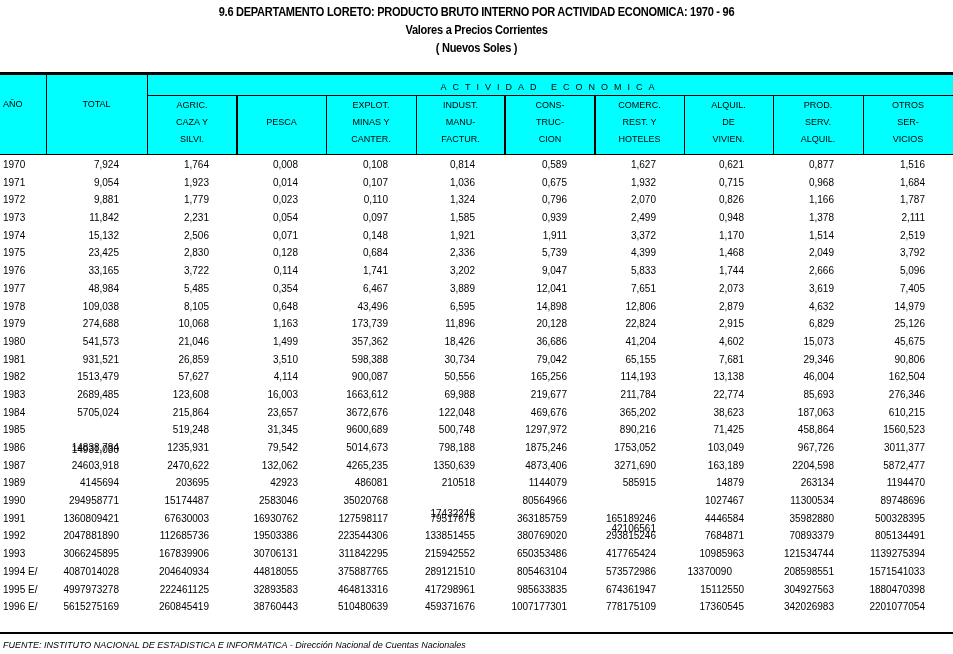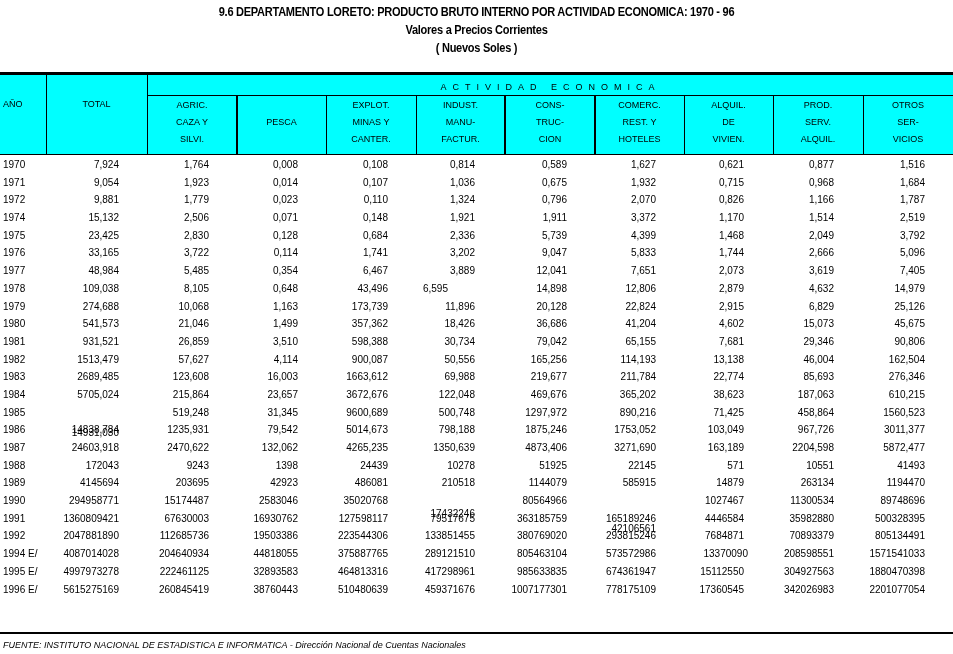--- a/index.html
+++ b/index.html
@@ -140,20 +140,33 @@
       <span class="num" style="right: 634px;">0,023</span>
       <span class="num" style="right: 544px;">0,110</span>
       <span class="num" style="right: 457px;">1,324</span>
       <span class="num" style="right: 365px;">0,796</span>
       <span class="num" style="right: 276px;">2,070</span>
       <span class="num" style="right: 188px;">0,826</span>
       <span class="num" style="right: 98px;">1,166</span>
       <span class="num" style="right: 7px;">1,787</span>
     </div>
     <div class="row">
+      <span class="yr">1973</span>
+      <span class="num" style="right: 813px;">11,842</span>
+      <span class="num" style="right: 723px;">2,231</span>
+      <span class="num" style="right: 634px;">0,054</span>
+      <span class="num" style="right: 544px;">0,097</span>
+      <span class="num" style="right: 457px;">1,585</span>
+      <span class="num" style="right: 365px;">0,939</span>
+      <span class="num" style="right: 276px;">2,499</span>
+      <span class="num" style="right: 188px;">0,948</span>
+      <span class="num" style="right: 98px;">1,378</span>
+      <span class="num" style="right: 7px;">2,111</span>
+    </div>
+    <div class="row">
       <span class="yr">1974</span>
       <span class="num" style="right: 813px;">15,132</span>
       <span class="num" style="right: 723px;">2,506</span>
       <span class="num" style="right: 634px;">0,071</span>
       <span class="num" style="right: 544px;">0,148</span>
       <span class="num" style="right: 457px;">1,921</span>
       <span class="num" style="right: 365px;">1,911</span>
       <span class="num" style="right: 276px;">3,372</span>
       <span class="num" style="right: 188px;">1,170</span>
       <span class="num" style="right: 98px;">1,514</span>
@@ -197,21 +210,21 @@
       <span class="num" style="right: 188px;">2,073</span>
       <span class="num" style="right: 98px;">3,619</span>
       <span class="num" style="right: 7px;">7,405</span>
     </div>
     <div class="row">
       <span class="yr">1978</span>
       <span class="num" style="right: 813px;">109,038</span>
       <span class="num" style="right: 723px;">8,105</span>
       <span class="num" style="right: 634px;">0,648</span>
       <span class="num" style="right: 544px;">43,496</span>
-      <span class="num" style="right: 484px;">6,595</span>
+      <span class="num" style="right: 457px;">6,595</span>
       <span class="num" style="right: 365px;">14,898</span>
       <span class="num" style="right: 276px;">12,806</span>
       <span class="num" style="right: 188px;">2,879</span>
       <span class="num" style="right: 98px;">4,632</span>
       <span class="num" style="right: 7px;">14,979</span>
     </div>
     <div class="row">
       <span class="yr">1979</span>
       <span class="num" style="right: 813px;">274,688</span>
       <span class="num" style="right: 723px;">10,068</span>
@@ -322,33 +335,20 @@
       <span class="num" style="right: 634px;">132,062</span>
       <span class="num" style="right: 544px;">4265,235</span>
       <span class="num" style="right: 457px;">1350,639</span>
       <span class="num" style="right: 365px;">4873,406</span>
       <span class="num" style="right: 276px;">3271,690</span>
       <span class="num" style="right: 188px;">163,189</span>
       <span class="num" style="right: 98px;">2204,598</span>
       <span class="num" style="right: 7px;">5872,477</span>
     </div>
     <div class="row">
-      <span class="yr">1988</span>
-      <span class="num" style="right: 813px;">172043</span>
-      <span class="num" style="right: 723px;">9243</span>
-      <span class="num" style="right: 634px;">1398</span>
-      <span class="num" style="right: 544px;">24439</span>
-      <span class="num" style="right: 457px;">10278</span>
-      <span class="num" style="right: 365px;">51925</span>
-      <span class="num" style="right: 276px;">22145</span>
-      <span class="num" style="right: 188px;">571</span>
-      <span class="num" style="right: 98px;">10551</span>
-      <span class="num" style="right: 7px;">41493</span>
-    </div>
-    <div class="row">
       <span class="yr">1989</span>
       <span class="num" style="right: 813px;">4145694</span>
       <span class="num" style="right: 723px;">203695</span>
       <span class="num" style="right: 634px;">42923</span>
       <span class="num" style="right: 544px;">486081</span>
       <span class="num" style="right: 457px;">210518</span>
       <span class="num" style="right: 365px;">1144079</span>
       <span class="num" style="right: 276px;">585915</span>
       <span class="num" style="right: 188px;">14879</span>
       <span class="num" style="right: 98px;">263134</span>
@@ -387,29 +387,42 @@
       <span class="num" style="right: 634px;">19503386</span>
       <span class="num" style="right: 544px;">223544306</span>
       <span class="num" style="right: 457px;">133851455</span>
       <span class="num" style="right: 365px;">380769020</span>
       <span class="num" style="right: 276px;">293815246</span>
       <span class="num" style="right: 188px;">7684871</span>
       <span class="num" style="right: 98px;">70893379</span>
       <span class="num" style="right: 7px;">805134491</span>
     </div>
     <div class="row">
+      <span class="yr">1993</span>
+      <span class="num" style="right: 813px;">3066245895</span>
+      <span class="num" style="right: 723px;">167839906</span>
+      <span class="num" style="right: 634px;">30706131</span>
+      <span class="num" style="right: 544px;">311842295</span>
+      <span class="num" style="right: 457px;">215942552</span>
+      <span class="num" style="right: 365px;">650353486</span>
+      <span class="num" style="right: 276px;">417765424</span>
+      <span class="num" style="right: 188px;">10985963</span>
+      <span class="num" style="right: 98px;">121534744</span>
+      <span class="num" style="right: 7px;">1139275394</span>
+    </div>
+    <div class="row">
       <span class="yr">1994 E/</span>
       <span class="num" style="right: 813px;">4087014028</span>
       <span class="num" style="right: 723px;">204640934</span>
       <span class="num" style="right: 634px;">44818055</span>
       <span class="num" style="right: 544px;">375887765</span>
       <span class="num" style="right: 457px;">289121510</span>
       <span class="num" style="right: 365px;">805463104</span>
       <span class="num" style="right: 276px;">573572986</span>
-      <span class="num" style="right: 184px;">13370090</span>
+      <span class="num" style="right: 200px;">13370090</span>
       <span class="num" style="right: 98px;">208598551</span>
       <span class="num" style="right: 7px;">1571541033</span>
     </div>
     <div class="row">
       <span class="yr">1995 E/</span>
       <span class="num" style="right: 813px;">4997973278</span>
       <span class="num" style="right: 723px;">222461125</span>
       <span class="num" style="right: 634px;">32893583</span>
       <span class="num" style="right: 544px;">464813316</span>
       <span class="num" style="right: 457px;">417298961</span>

